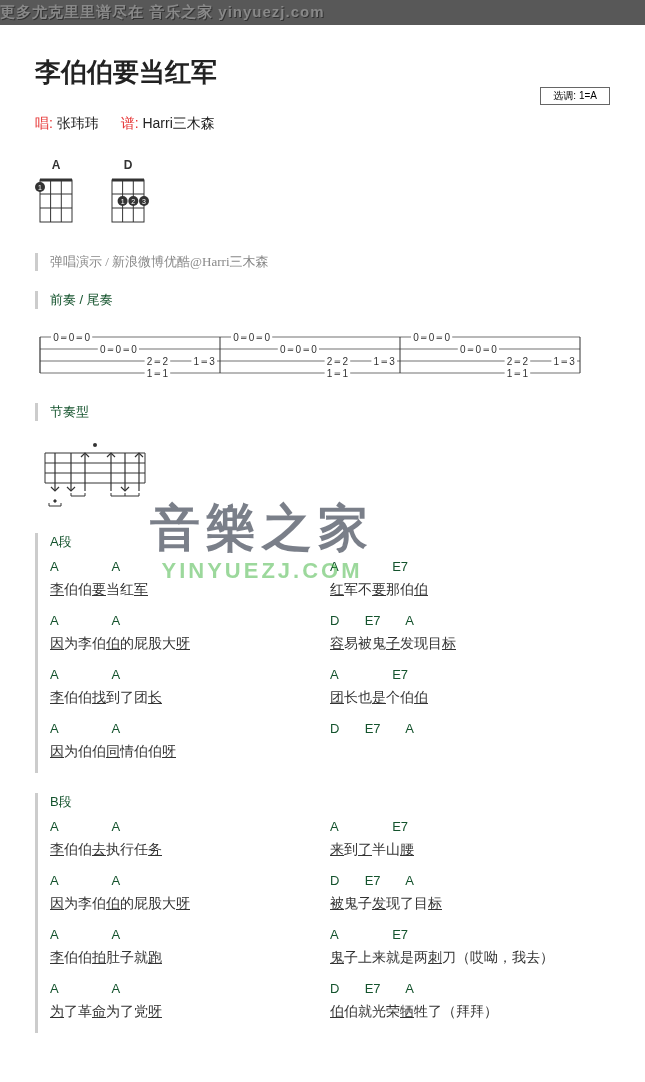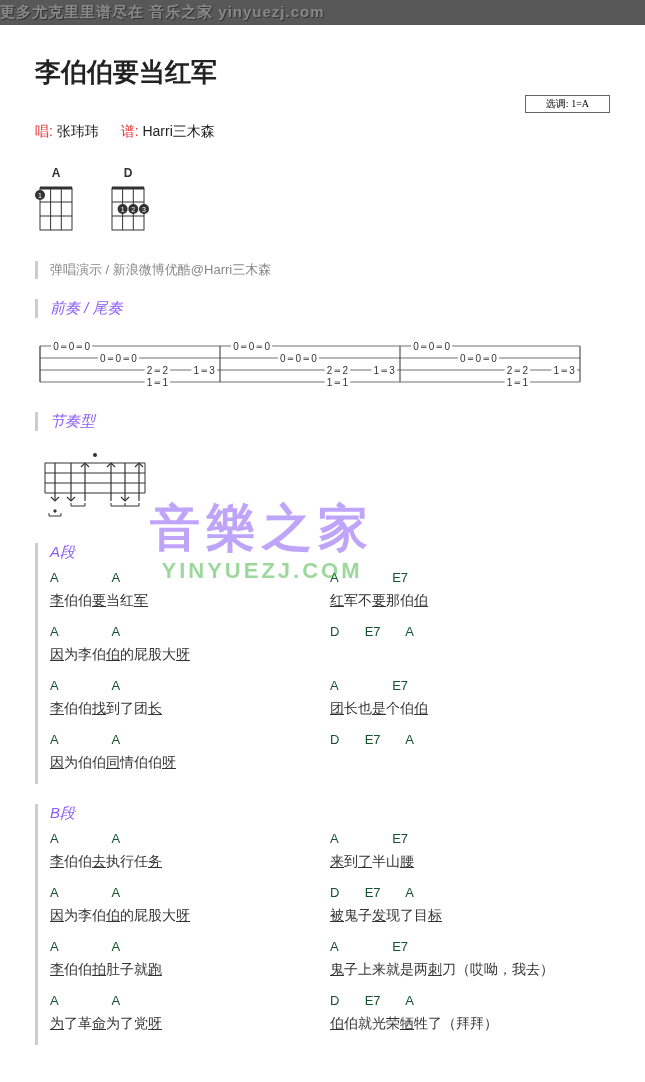--- a/index.html
+++ b/index.html
@@ -1,40 +1,40 @@
 <!DOCTYPE html>
 <html><head>
 <meta charset="utf-8">
 <style>
   * { margin: 0; padding: 0; box-sizing: border-box; }
   body { background: #585858; font-family: "Microsoft YaHei", Arial, sans-serif; width: 645px; }
   .header-bar { color: #888; font-size: 15px; padding: 3px 0; font-weight: bold; letter-spacing: 1px; text-shadow: 1px 1px 0 #333; }
   .sheet { background: #fff; margin: 0; padding: 30px 35px 20px 35px; position: relative; min-height: 1060px; }
   .title-row { display: flex; justify-content: space-between; align-items: flex-start; margin-bottom: 10px; }
   .song-title { font-size: 26px; font-weight: bold; color: #222; }
-  .key-box { border: 1px solid #666; font-size: 10px; padding: 1px 20px; margin-top: 40px; font-family: Liberation Serif, serif; }
+  .key-box { border: 1px solid #666; font-size: 10px; padding: 1px 12px; margin-top: 32px; }
   .credits { font-size: 14px; margin-bottom: 25px; }
   .credits .red { color: #e63333; }
   .credits .name { color: #222; margin-right: 18px; }
   .chord-row { display: flex; gap: 30px; margin-bottom: 22px; }
   .chord-box { text-align: center; }
   .chord-label { font-size: 12px; color: #333; margin-bottom: 3px; font-weight: bold; }
   .section { border-left: 3px solid #ccc; padding-left: 12px; margin-bottom: 20px; }
-  .section-note { color: #888; font-size: 13px; margin-bottom: 16px; }
-  .section-label { color: #8b5cf6; font-size: 15px; margin-bottom: 8px; font-style: italic; }
+  .section-note { color: #888; font-size: 13px; margin-bottom: 16px; font-family: Liberation Serif, serif; }
+  .section-label { color: #14532d; font-size: 13px; margin-bottom: 8px; }
   .tab-stave { margin: 4px 0 18px 0; }
   .tab-stave svg { display: block; }
   .lyric-block { margin-top: 6px; }
   .lyric-row { display: flex; margin-bottom: 2px; }
   .lyric-half { width: 50%; }
   .chord-line { font-size: 13px; color: #14532d; height: 20px; white-space: pre; }
   .lyric-line { font-size: 14px; color: #333; margin-bottom: 12px; }
   .u { text-decoration: underline; }
   .watermark { position: absolute; top: 470px; left: 150px; text-align: center; pointer-events: none; }
-  .wm-cn { font-size: 50px; color: #8b5cf6; opacity: 0.55; font-family: "KaiTi","STKaiti",serif; font-weight: bold; letter-spacing: 6px; }
+  .wm-cn { font-size: 50px; color: #0f172a; opacity: 0.55; font-family: "KaiTi","STKaiti",serif; font-weight: bold; letter-spacing: 6px; }
   .wm-en { font-size: 22px; color: #3bb33b; opacity: 0.5; font-weight: bold; letter-spacing: 3px; margin-top: -4px; }
 </style>
 </head>
 <body>
 
 <div class="header-bar">更多尤克里里谱尽在 音乐之家 yinyuezj.com</div>
 
 <div class="sheet">
 
   <div class="title-row">
@@ -272,20 +272,23 @@
             <div class="chord-line">A               A</div>
           </div>
           <div class="lyric-half">
             <div class="chord-line">D       E7       A</div>
           </div>
         </div>
         <div class="lyric-row">
           <div class="lyric-half">
             <div class="lyric-line"><span class="u">因</span>为李伯<span class="u">伯</span>的屁股大<span class="u">呀</span></div>
           </div>
+          <div class="lyric-half">
+            <div class="lyric-line"><span class="u">容</span>易被鬼<span class="u">子</span>发现目<span class="u">标</span></div>
+          </div>
         </div>
         <div class="lyric-row">
           <div class="lyric-half">
             <div class="chord-line">A               A</div>
           </div>
           <div class="lyric-half">
             <div class="chord-line">A               E7</div>
           </div>
         </div>
         <div class="lyric-row">

